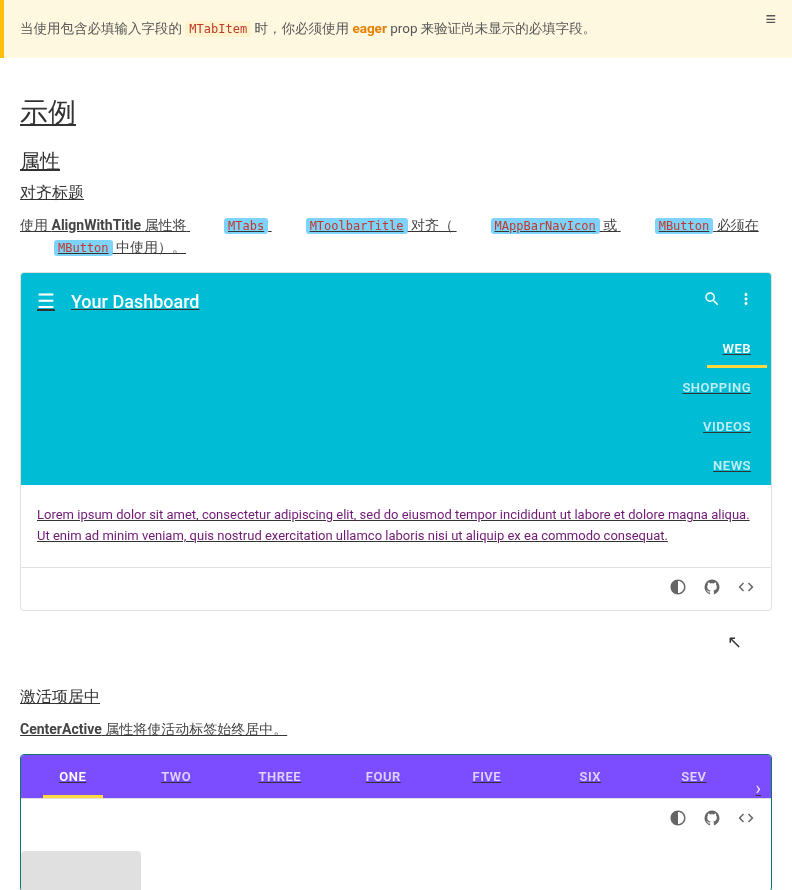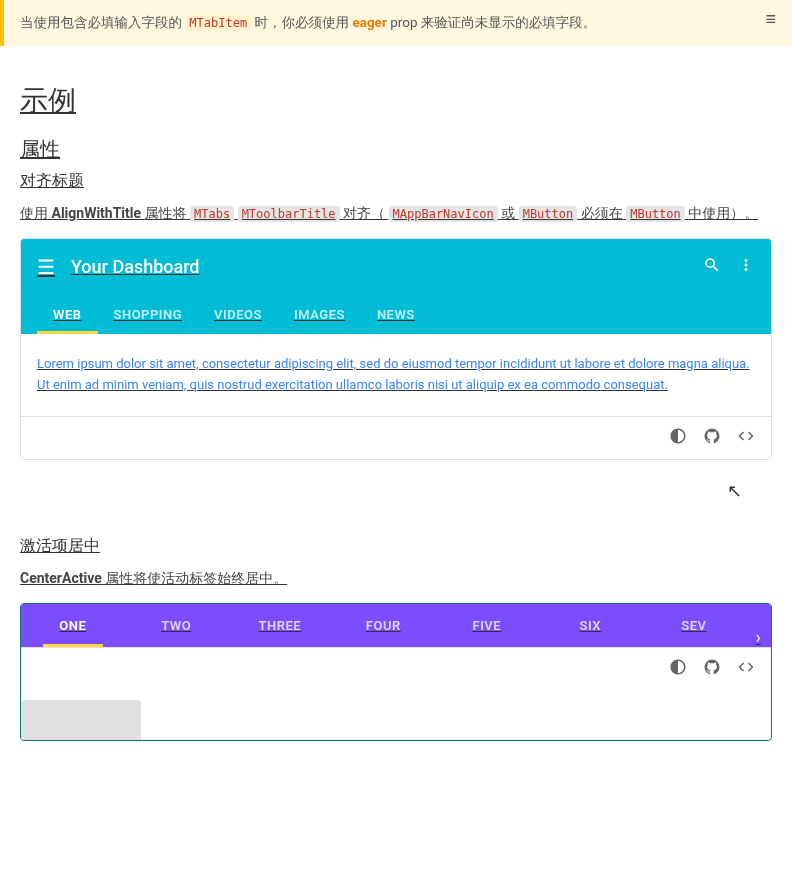--- a/index.html
+++ b/index.html
@@ -10,21 +10,21 @@
       font-size: 14px;
       width: 792px;
       min-height: 890px;
       overflow-x: hidden;
     }
 
     
     .warning-banner {
       background: #fff8e1;
       border-left: 4px solid #ffc107;
-      padding: 12px 16px;
+      padding: 18px 16px;
       margin: 0;
       font-size: 13.5px;
       line-height: 1.6;
       color: #555;
     }
     .warning-banner .mono {
       font-family: monospace;
       background: #fff3cd;
       padding: 1px 4px;
       border-radius: 3px;
@@ -80,25 +80,26 @@
 
     
     .description-text {
       font-size: 14px;
       line-height: 1.6;
       color: #444;
       margin-bottom: 14px;
     }
     .description-text .mono {
       font-family: monospace;
-      background: #e5e5e5;
+      background: #7dd3fc;
       padding: 1px 4px;
       border-radius: 3px;
       font-size: 12px;
       color: #c0392b;
+      margin-left: 34px;
     }
 
     
     .demo-card {
       border: 1px solid #e0e0e0;
       border-radius: 4px;
       overflow: hidden;
       margin-bottom: 0;
     }
 
@@ -131,21 +132,22 @@
       font-size: 18px;
       cursor: pointer;
       color: white;
     }
 
     
     .tabs-bar {
       background: #00bcd4;
       display: flex;
       align-items: flex-end;
-      padding: 0 16px;
+      padding: 0 4px;
+      flex-direction: column;
     }
     .tab-item {
       padding: 12px 16px;
       font-size: 13px;
       font-weight: 600;
       color: rgba(255,255,255,0.75);
       cursor: pointer;
       letter-spacing: 0.5px;
       position: relative;
       white-space: nowrap;
@@ -162,21 +164,21 @@
       height: 3px;
       background: #ffd740;
     }
 
     
     .demo-content {
       padding: 20px 16px;
       background: white;
       font-size: 13px;
       line-height: 1.6;
-      color: #3b82f6;
+      color: #701a75;
     }
 
     
     .demo-footer {
       display: flex;
       justify-content: flex-end;
       align-items: center;
       padding: 10px 16px;
       gap: 16px;
       border-top: 1px solid #e0e0e0;
@@ -338,21 +340,20 @@
                 <path d="M12 8c1.1 0 2-.9 2-2s-.9-2-2-2-2 .9-2 2 .9 2 2 2zm0 2c-1.1 0-2 .9-2 2s.9 2 2 2 2-.9 2-2-.9-2-2-2zm0 6c-1.1 0-2 .9-2 2s.9 2 2 2 2-.9 2-2-.9-2-2-2z"></path>
               </svg>
           </span>
         </div>
       </div>
 
       <div class="tabs-bar">
         <div class="tab-item active">WEB</div>
         <div class="tab-item">SHOPPING</div>
         <div class="tab-item">VIDEOS</div>
-        <div class="tab-item">IMAGES</div>
         <div class="tab-item">NEWS</div>
       </div>
 
       <div class="demo-content">
         <span>Lorem ipsum dolor sit amet, consectetur adipiscing elit, sed do eiusmod tempor incididunt ut labore et dolore magna aliqua. Ut enim ad minim veniam, quis nostrud exercitation ullamco laboris nisi ut aliquip ex ea commodo consequat.</span>
       </div>
 
       <div class="demo-footer">
         <span class="demo-footer-icon">
           <svg width="18" height="18" viewBox="0 0 24 24" fill="#666">

